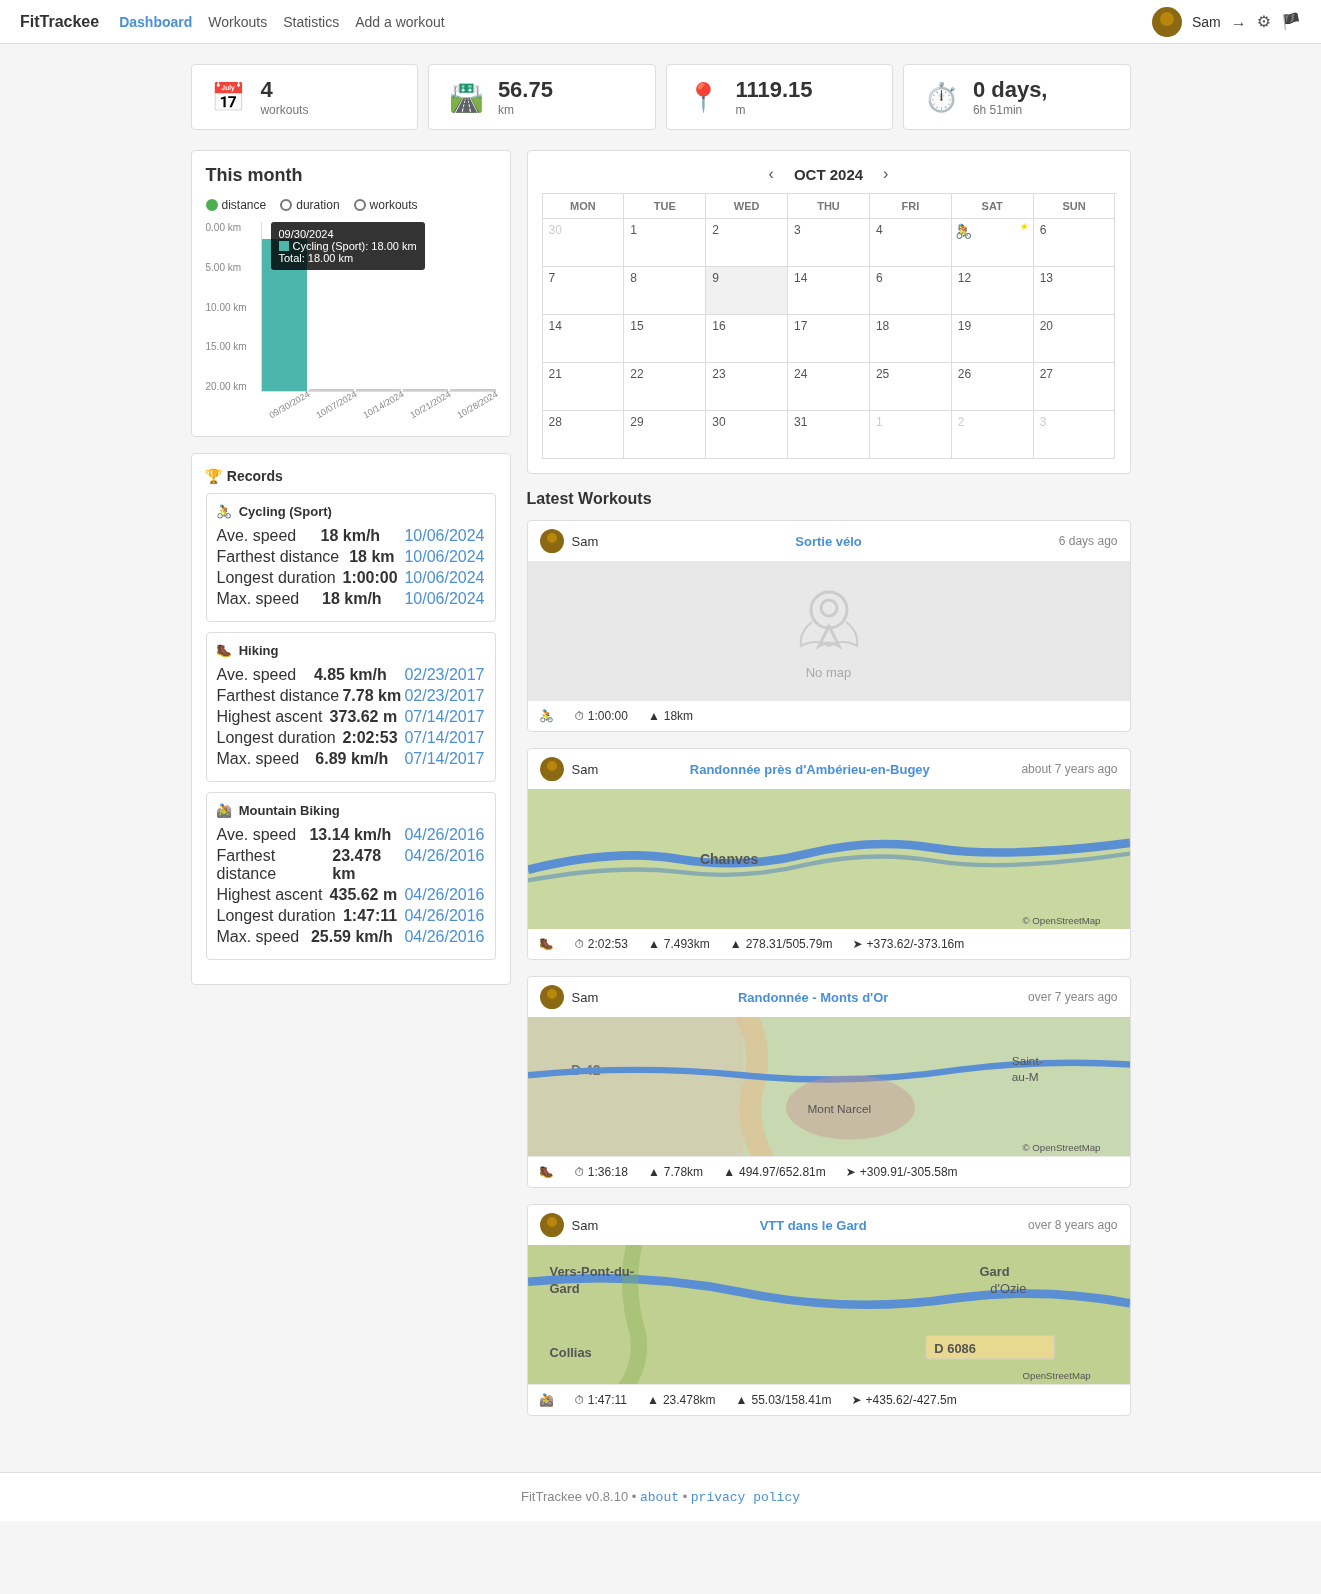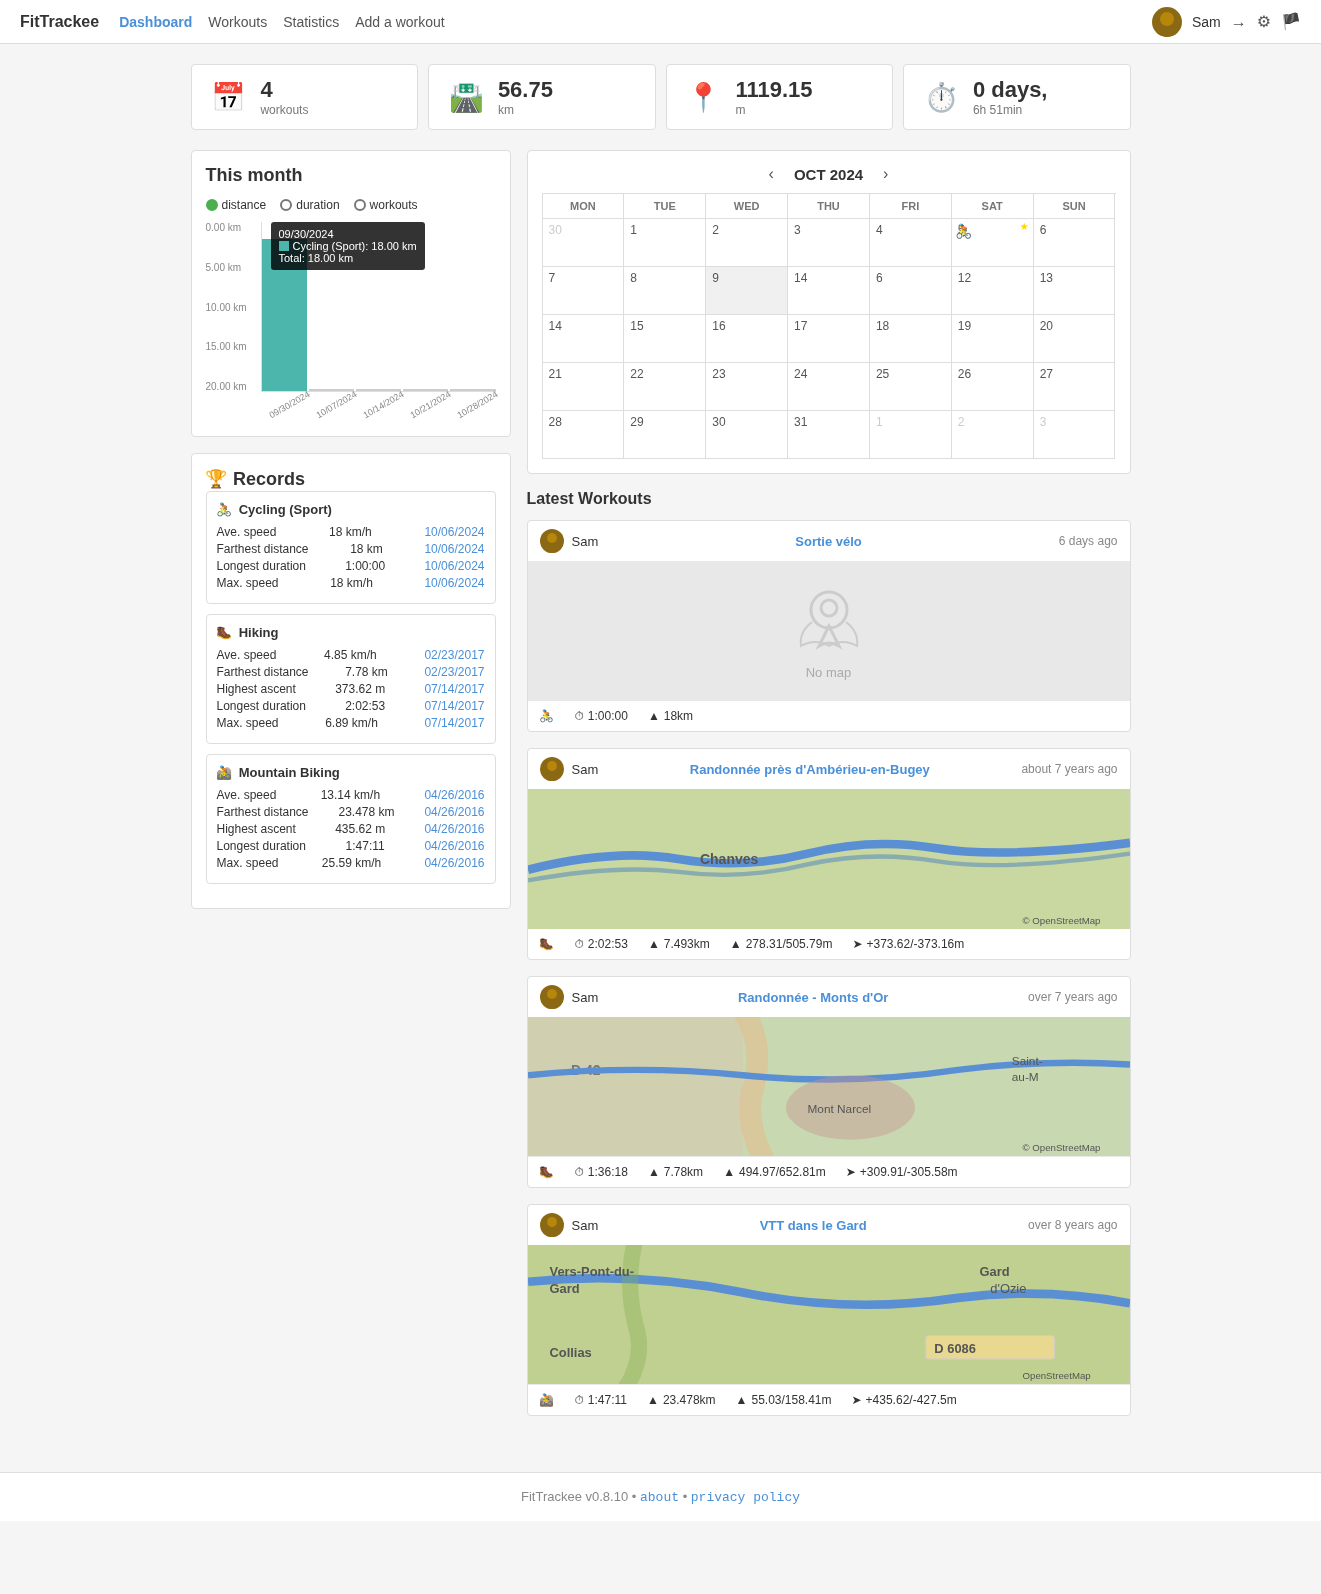--- a/index.html
+++ b/index.html
@@ -55,25 +55,25 @@
     .chart-bar { flex: 1; background: #4db6ac; position: relative; }
     .chart-x-row { position: absolute; left: 55px; right: 0; bottom: 0; height: 30px; display: flex; }
     .chart-x-item { flex: 1; font-size: 9px; color: #888; text-align: center; padding-top: 5px; }
 
     
     .chart-tooltip { position: absolute; background: rgba(0,0,0,0.8); color: #fff; padding: 6px 8px; border-radius: 3px; font-size: 11px; left: 65px; top: 0; z-index: 10; white-space: nowrap; }
     .tooltip-sport { display: flex; align-items: center; gap: 4px; }
     .tooltip-color { width: 10px; height: 10px; background: #4db6ac; }
 
     
-    .records-title { font-size: 18px; font-weight: bold; margin-bottom: 1px; }
+    .records-title { font-size: 14px; font-weight: bold; margin-bottom: 9px; }
     .sport-record { border: 1px solid #ddd; border-radius: 4px; padding: 10px; margin-bottom: 10px; }
     .sport-record-title { display: flex; align-items: center; gap: 6px; font-weight: bold; font-size: 13px; margin-bottom: 8px; }
-    .record-row { display: flex; justify-content: space-between; font-size: 12px; margin-bottom: 3px; }
-    .record-value { font-weight: normal; }
+    .record-row { display: flex; justify-content: space-between; font-size: 16px; margin-bottom: 3px; }
+    .record-value { font-weight: bold; }
     .record-date { color: #4a90d9; }
 
     
     .calendar-header { display: flex; align-items: center; justify-content: center; gap: 20px; margin-bottom: 10px; }
     .cal-nav { cursor: pointer; color: #555; font-size: 16px; background: none; border: none; }
     .cal-month { font-weight: bold; font-size: 15px; }
     .calendar-grid { display: grid; grid-template-columns: repeat(7, 1fr); border-left: 1px solid #ddd; border-top: 1px solid #ddd; }
     .cal-header-cell { text-align: center; font-size: 11px; font-weight: bold; color: #777; padding: 6px 2px; border-right: 1px solid #ddd; border-bottom: 1px solid #ddd; }
     .cal-day { min-height: 48px; border-right: 1px solid #ddd; border-bottom: 1px solid #ddd; padding: 4px 6px; font-size: 12px; vertical-align: top; position: relative; }
     .cal-day-num { text-align: left; color: #555; }

